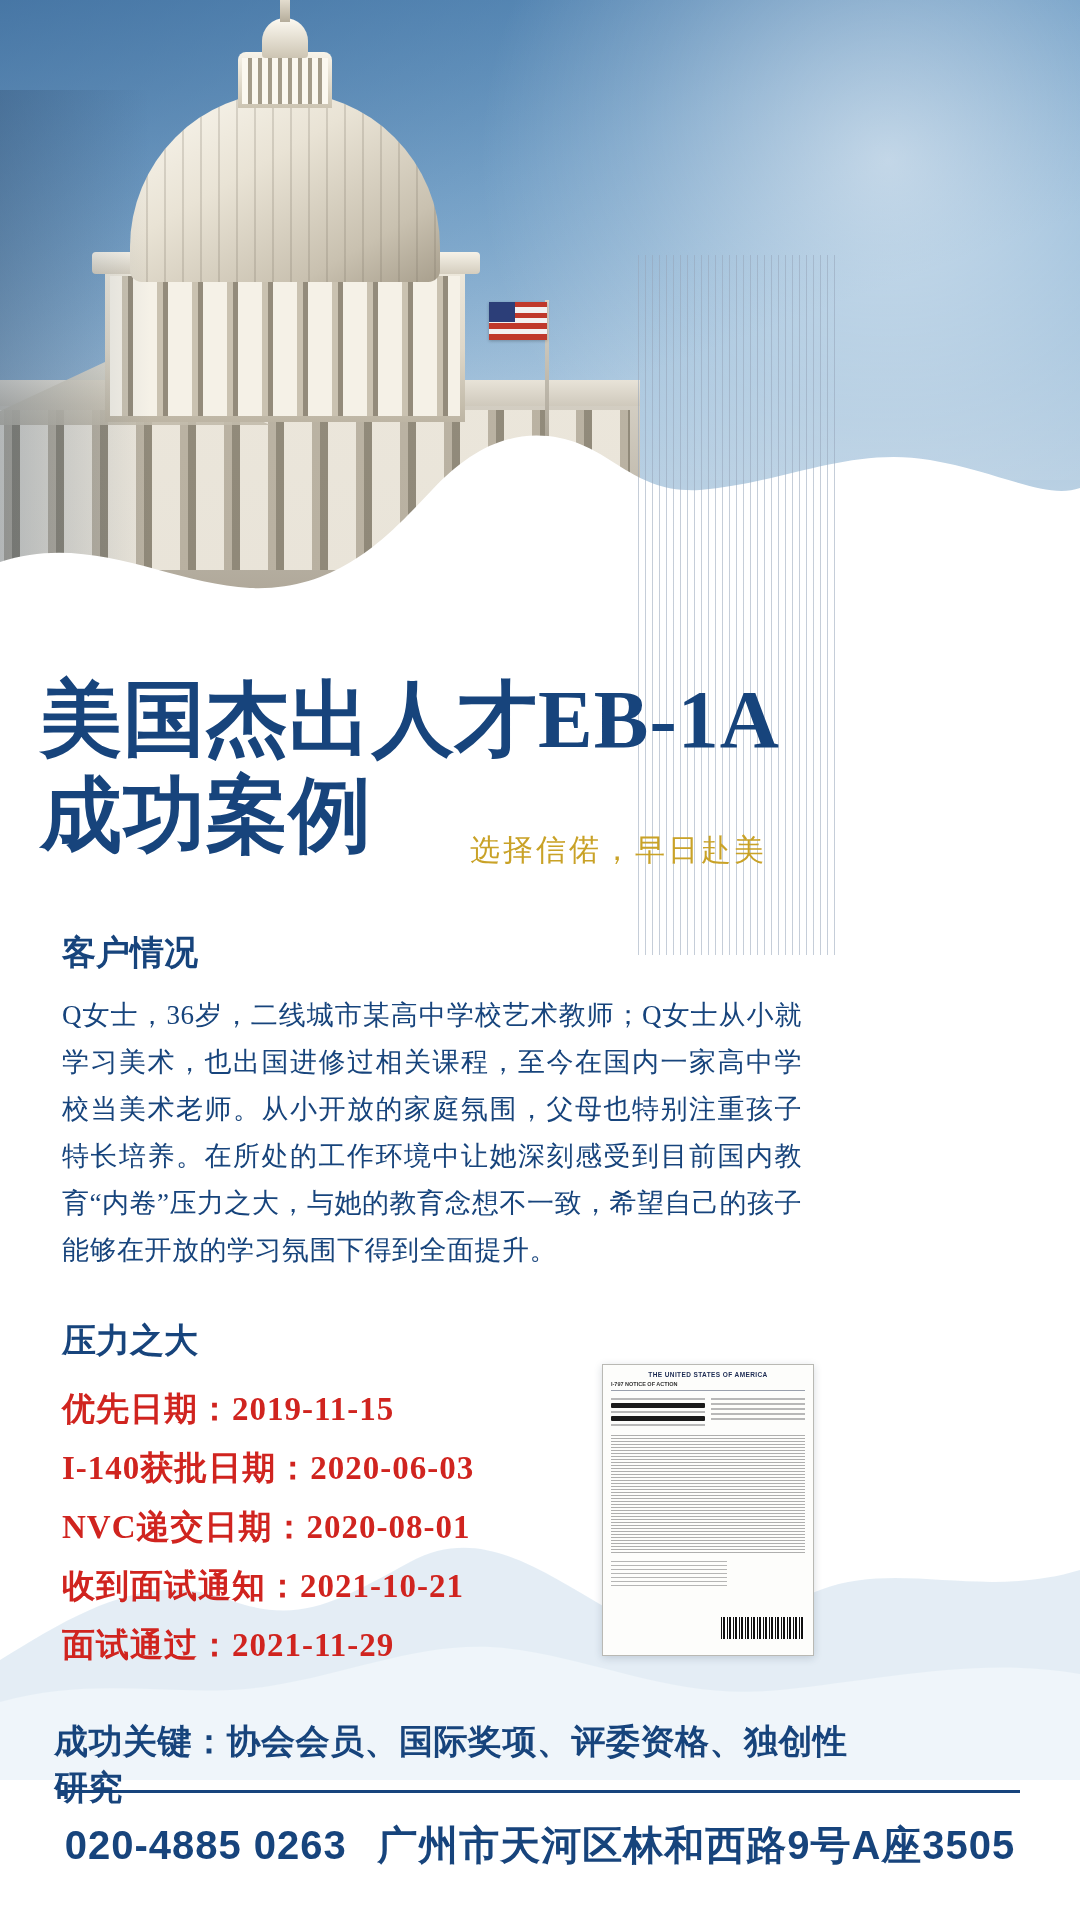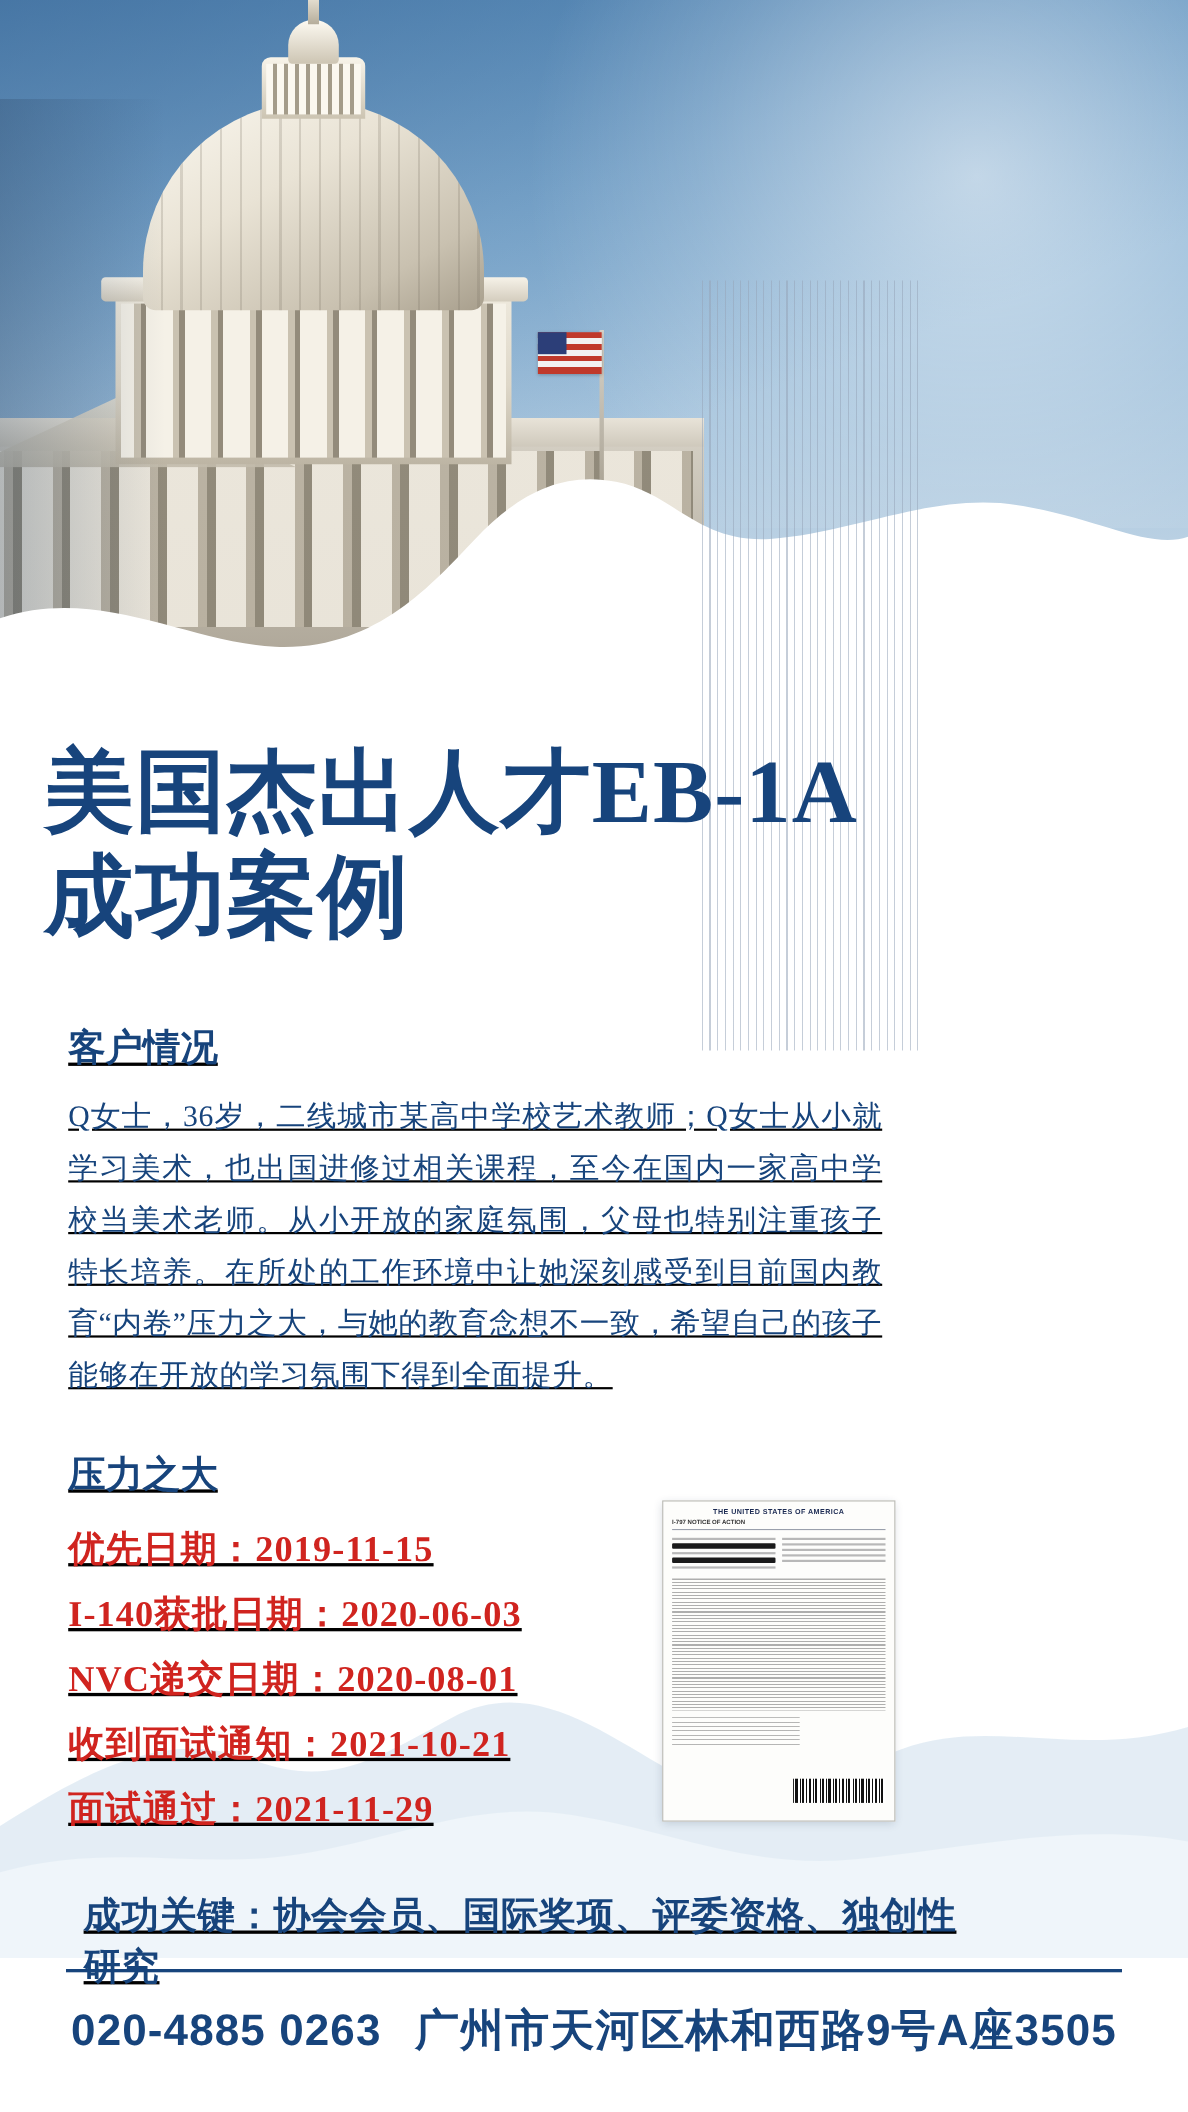--- a/index.html
+++ b/index.html
@@ -238,21 +238,20 @@
     letter-spacing: 3px;
     z-index: 6;
   }
 
   
   .content {
     position: absolute;
     left: 0; top: 930px;
     width: 880px;
     z-index: 5;
-    text-decoration: underline;
   }
   .sec-head {
     font-family: "Liberation Serif", "DejaVu Serif", serif;
     font-weight: bold;
     font-size: 34px;
     color: #17447c;
     margin: 0 0 16px 62px;
   }
   .para {
     font-family: "Liberation Serif", "DejaVu Serif", serif;
@@ -348,21 +347,21 @@
       #fff 1px, #fff 2px,
       #111 2px, #111 4px,
       #fff 4px, #fff 6px);
   }
 
   .key-head {
     font-family: "Liberation Serif", "DejaVu Serif", serif;
     font-weight: bold;
     font-size: 34px;
     color: #17447c;
-    margin: 0 0 18px 76px;
+    margin: 0 0 18px 54px;
     letter-spacing: 0.5px;
   }
 
   
   .footer-rule {
     position: absolute;
     left: 60px; top: 1790px;
     width: 960px; height: 3px;
     background: #17447c;
     z-index: 6;
@@ -426,20 +425,21 @@
     <svg viewBox="0 0 1080 330" preserveAspectRatio="none" aria-hidden="true">
       <path d="M0,330 L0,210 C80,160 150,120 230,150 C300,176 340,150 410,112 C480,74 540,120 610,160 C680,200 740,170 820,140 C900,110 980,150 1080,120 L1080,330 Z" fill="#cfe0ee"></path>
       <path d="M0,330 L0,252 C100,224 180,250 270,236 C360,222 430,186 520,200 C610,214 680,250 780,240 C880,230 980,206 1080,224 L1080,330 Z" fill="#e2edf6"></path>
     </svg>
   </div>
 
   <div class="title-wrap">
     <div class="title-line">美国杰出人才EB-1A</div>
     <div class="title-line">成功案例</div>
   </div>
+  <div class="subtitle">选择信偌，早日赴美</div>
 
   <div class="content">
 
     <h2 class="sec-head">客户情况</h2>
     <p class="para">Q女士，36岁，二线城市某高中学校艺术教师；Q女士从小就学习美术，也出国进修过相关课程，至今在国内一家高中学校当美术老师。从小开放的家庭氛围，父母也特别注重孩子特长培养。在所处的工作环境中让她深刻感受到目前国内教育“内卷”压力之大，与她的教育念想不一致，希望自己的孩子能够在开放的学习氛围下得到全面提升。</p>
 
     <div class="sec-gap"></div>
 
     <h2 class="sec-head">压力之大</h2>
 

